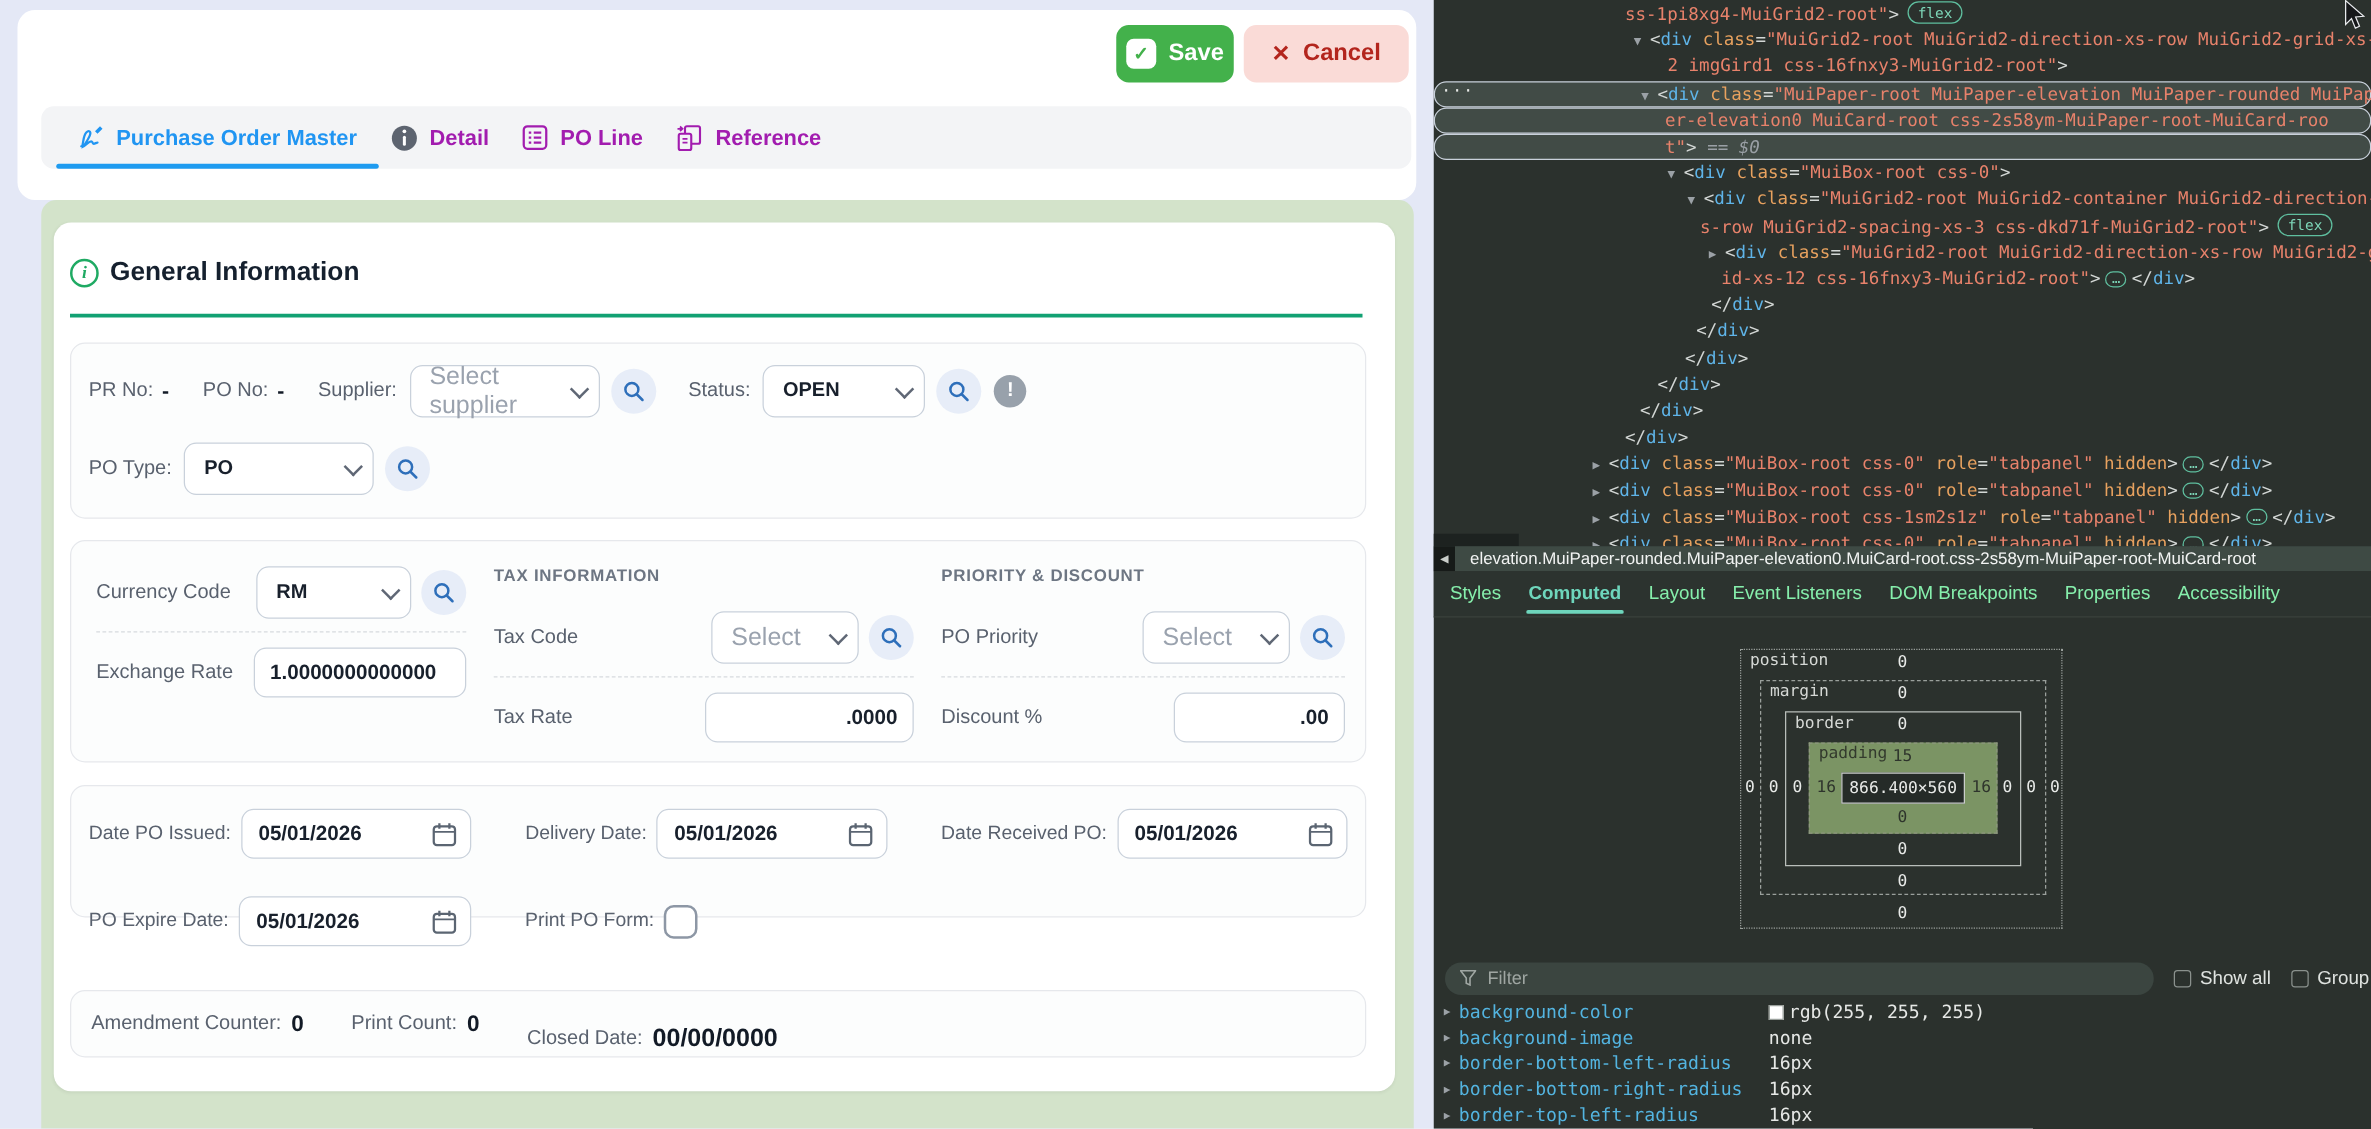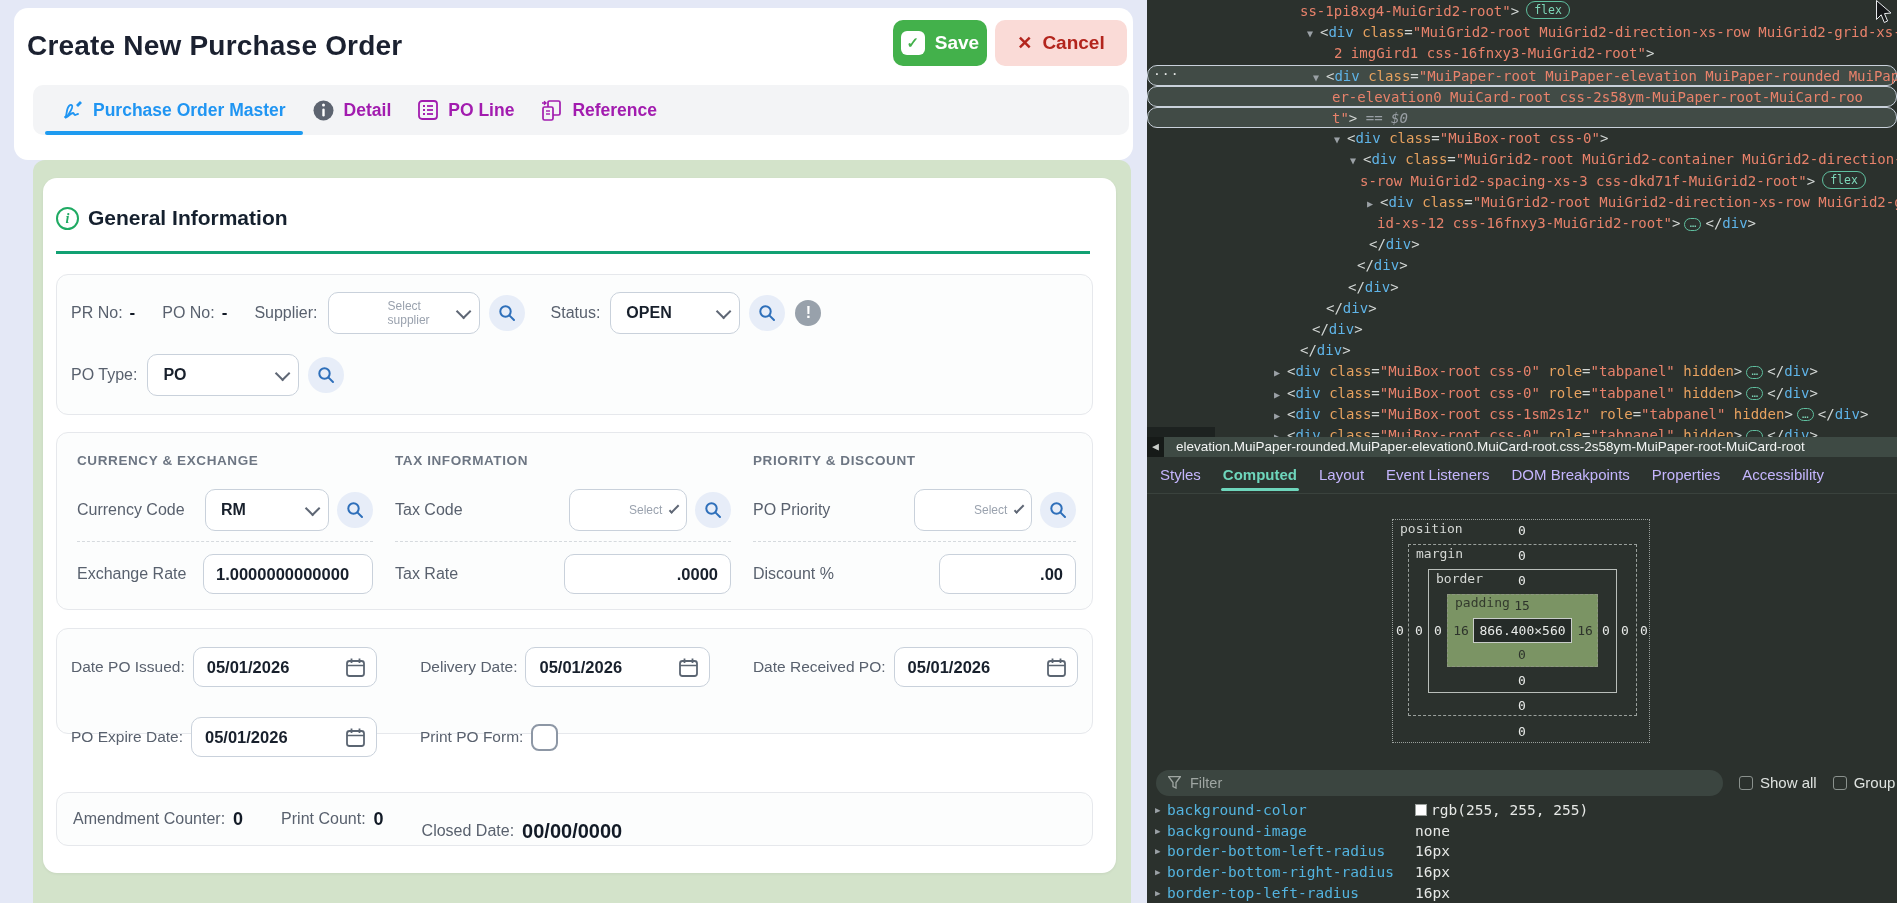--- a/index.html
+++ b/index.html
@@ -34,21 +34,21 @@
   .sec1 { top:96px; height:141px; }
   .sec2 { top:254px; height:178px; }
   .sec3 { top:450px; height:106px; }
   .sec4 { top:614px; height:54px; display:flex; align-items:center; gap:38px; padding:0 16px; }
 
   .frow { position:absolute; left:14px; right:14px; display:flex; align-items:center; }
   .lab { font-size:16px; color:#59616e; white-space:nowrap; }
   .bval { font-size:17px; font-weight:700; color:#121a26; }
   .sel { height:42px; background:#fff; border:1.5px solid #c9d1db; border-radius:10px; display:flex; align-items:center; padding:0 12px 0 15px; cursor:pointer; }
   .sel .val { font-size:16px; font-weight:700; color:#18202c; flex:1; }
-  .sel .ph { font-size:12px; color:#9aa2ae; flex:1;margin-left:44px; }
+  .sel .ph { font-size:20px; color:#9aa2ae; flex:1; }
   .chev { width:11px; height:11px; border-right:2px solid #5f6775; border-bottom:2px solid #5f6775; transform:rotate(45deg) translateY(-3px); margin-left:8px; }
   .chip { width:36px; height:36px; border-radius:50%; background:#e7edf8; display:flex; align-items:center; justify-content:center; cursor:pointer; flex:none; }
   .excl { width:26px; height:26px; border-radius:50%; background:#98a1ab; color:#fff; display:flex; align-items:center; justify-content:center; font-weight:700; font-size:16px; }
   .tin { height:40px; background:#fff; border:1.5px solid #c9d1db; border-radius:10px; font-size:16.5px; font-weight:700; color:#18202c; padding:0 12px; display:flex; align-items:center; overflow:hidden; white-space:nowrap; }
   .tin.right { justify-content:flex-end; }
 
   .cols { position:absolute; left:20px; right:16px; top:12px; display:grid; grid-template-columns:296px 336px 1fr; column-gap:22px; }
   .colhead { font-size:13.5px; font-weight:700; color:#6d7683; letter-spacing:.6px; padding-top:8px; height:36px; }
   .crow { display:flex; align-items:center; height:58px; }
   .crow .grp { margin-left:auto; display:flex; align-items:center; gap:8px; }
@@ -80,21 +80,21 @@
   .badge-ell { display:inline-flex; width:17px; height:13px; border:1px solid #5fbf9f; color:#7dd6b8; border-radius:8px; align-items:center; justify-content:center; font-size:11px; margin:0 4px; vertical-align:1px; line-height:10px; }
   .gutter-dots { position:absolute; left:6px; top:66px; color:#e8eae8; font-size:13px; letter-spacing:1px; }
   .hscroll { position:absolute; left:0; top:427px; width:68px; height:10px; background:#1d2220; }
   .cursor-svg { position:absolute; left:728px; top:0px; }
 
   .crumb { position:absolute; left:0; top:437px; width:750px; height:19.5px; background:#3e4a44; display:flex; align-items:center; }
   .crumb-back { width:17px; height:19.5px; background:#161a18; color:#c9cdc9; font-size:11px; display:flex; align-items:center; justify-content:center; cursor:pointer; flex:none; }
   .crumb-txt { font-family:Liberation Sans, sans-serif; font-size:13.5px; color:#f2f4f3; padding-left:12px; white-space:nowrap; overflow:hidden; }
 
   .dt-tabs { position:absolute; left:0; top:456.5px; width:750px; height:37px; background:#2c332f; border-bottom:1px solid #3a423d; display:flex; align-items:stretch; padding-left:2px; font-family:"Liberation Sans", sans-serif; }
-  .dt-tab { position:relative; display:flex; align-items:center; padding:0 11px; font-size:15px; color:#c4b5fd; cursor:pointer; white-space:nowrap; }
+  .dt-tab { position:relative; display:flex; align-items:center; padding:0 11px; font-size:15px; color:#86efac; cursor:pointer; white-space:nowrap; }
   .dt-tab.active { color:#6ed6bc; font-weight:700; }
   .dt-tab.active::after { content:""; position:absolute; left:9px; right:9px; bottom:2px; height:3px; background:#6ed6bc; border-radius:2px; }
 
   .computed { position:absolute; left:0; top:493.5px; width:750px; height:409.5px; }
   
   .bm { position:absolute; font-size:13px; }
   .bm-box { position:absolute; }
   .bm-pos { left:245px; top:25px; width:258px; height:224px; border:1px dotted #9aa09c; }
   .bm-mar { left:261px; top:50px; width:229px; height:172px; border:1px dashed #9aa09c; }
   .bm-bor { left:281px; top:75px; width:189px; height:124px; border:1px solid #b9beba; }
@@ -120,21 +120,20 @@
 
   svg { display:block; }
 </style>
 </head>
 <body>
 
 <div id="root">
 
   <div class="app-pane">
     <div class="header-card">
-      <div class="page-title">Create New Purchase Order</div>
 
       <button class="btn btn-save">
         <span class="save-ic">✓</span>
         <span>Save</span>
       </button>
       <button class="btn btn-cancel">
         <span class="cancel-x">✕</span>
         <span>Cancel</span>
       </button>
 
@@ -235,21 +234,20 @@
                   <line x1="11.6" y1="11.6" x2="16" y2="16" stroke="#2e6fba" stroke-width="2" stroke-linecap="round"></line>
                 </svg>
             </div>
           </div>
         </div>
 
         <div class="section sec2">
           <div class="cols">
 
             <div>
-              <div class="colhead">CURRENCY &amp; EXCHANGE</div>
               <div class="crow">
                 <span class="lab">Currency Code</span>
                 <span class="grp">
                   <span class="sel" style="width:124px;">
                     <span class="val">RM</span>
                     <span class="chev"></span>
                   </span>
                   <span class="chip">
                     <svg width="18" height="18" viewBox="0 0 18 18">
                         <circle cx="7.5" cy="7.5" r="5.2" fill="none" stroke="#2e6fba" stroke-width="2"></circle>

